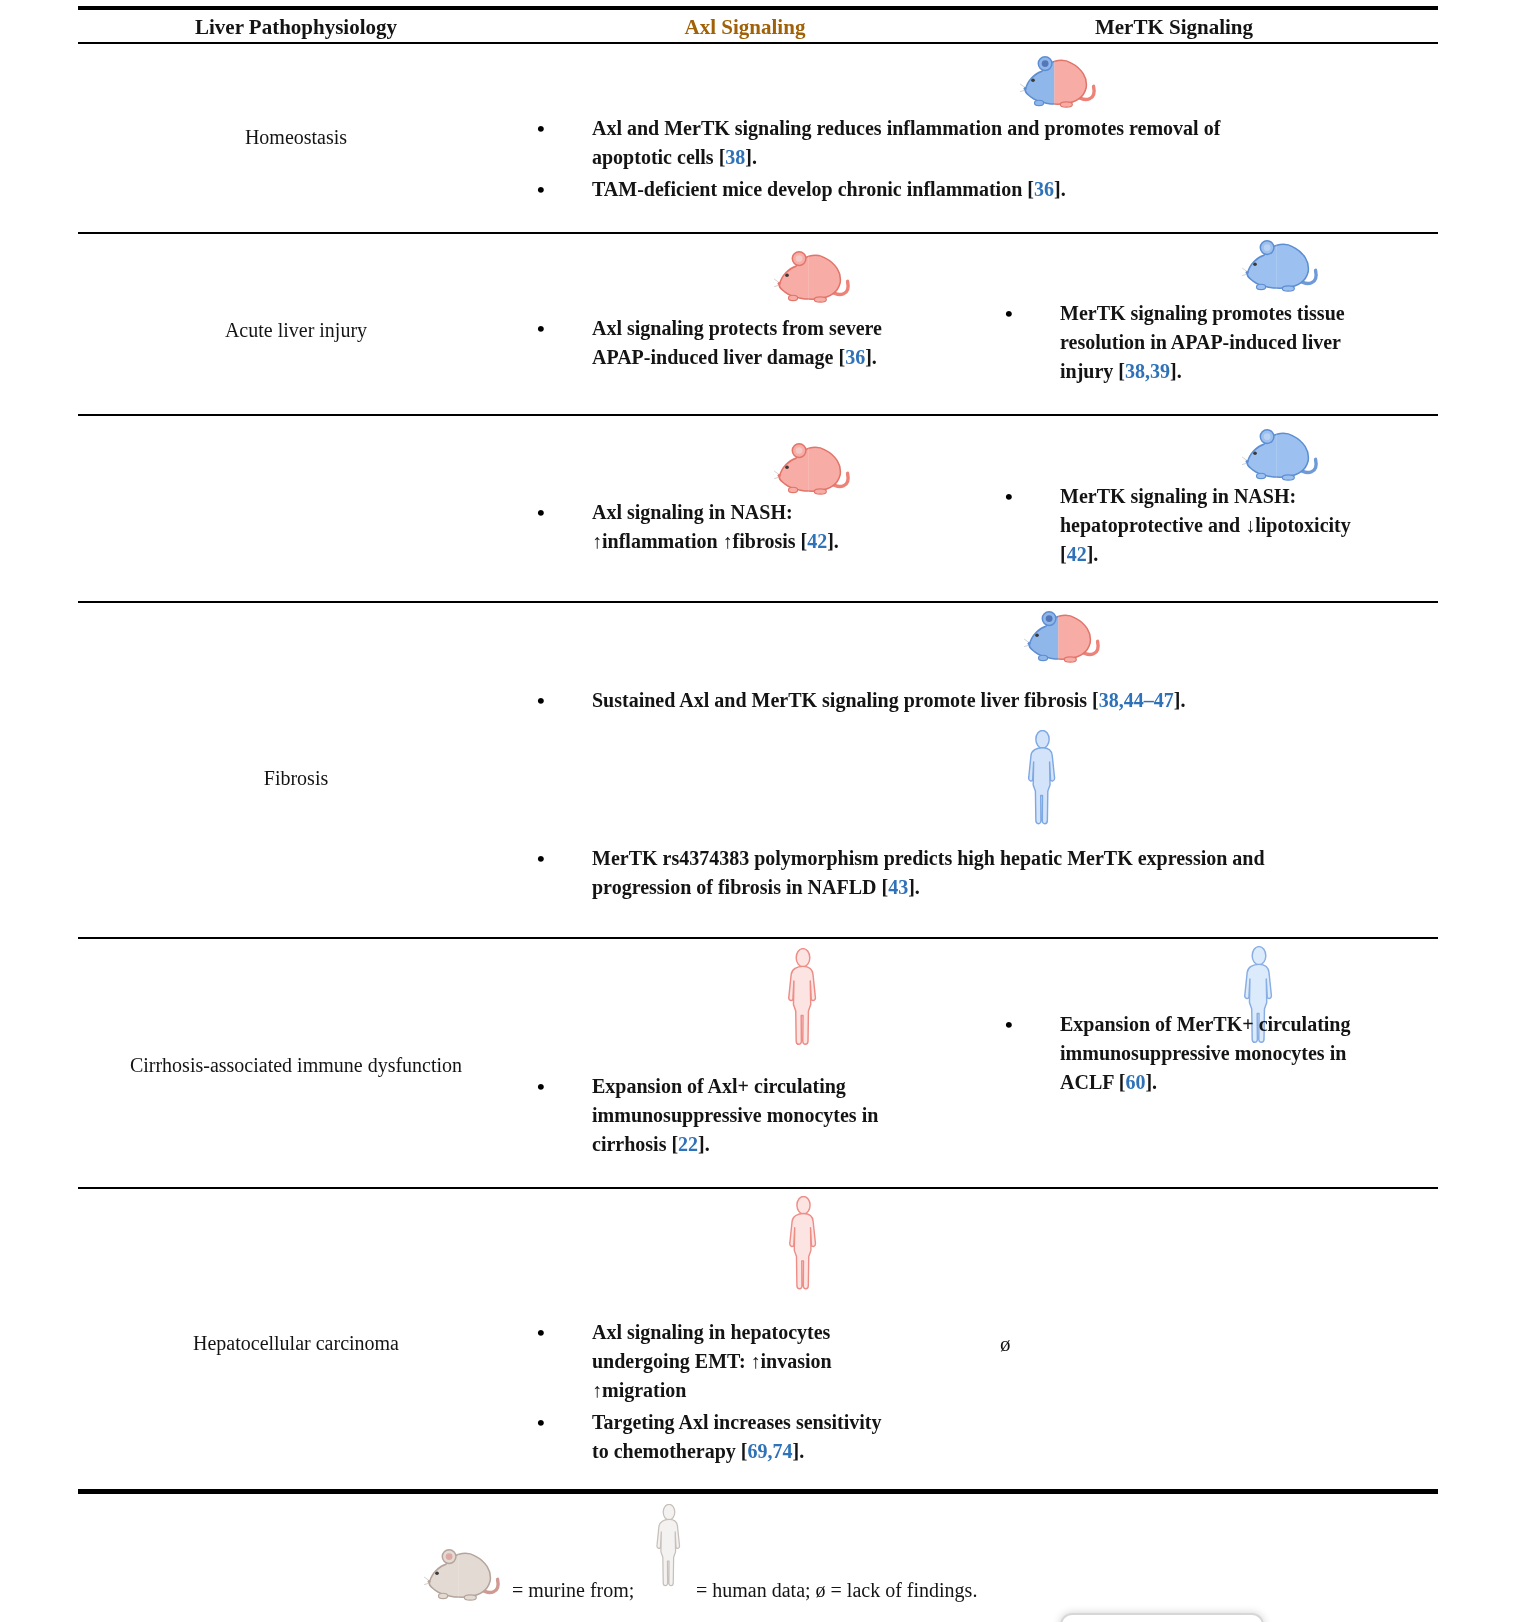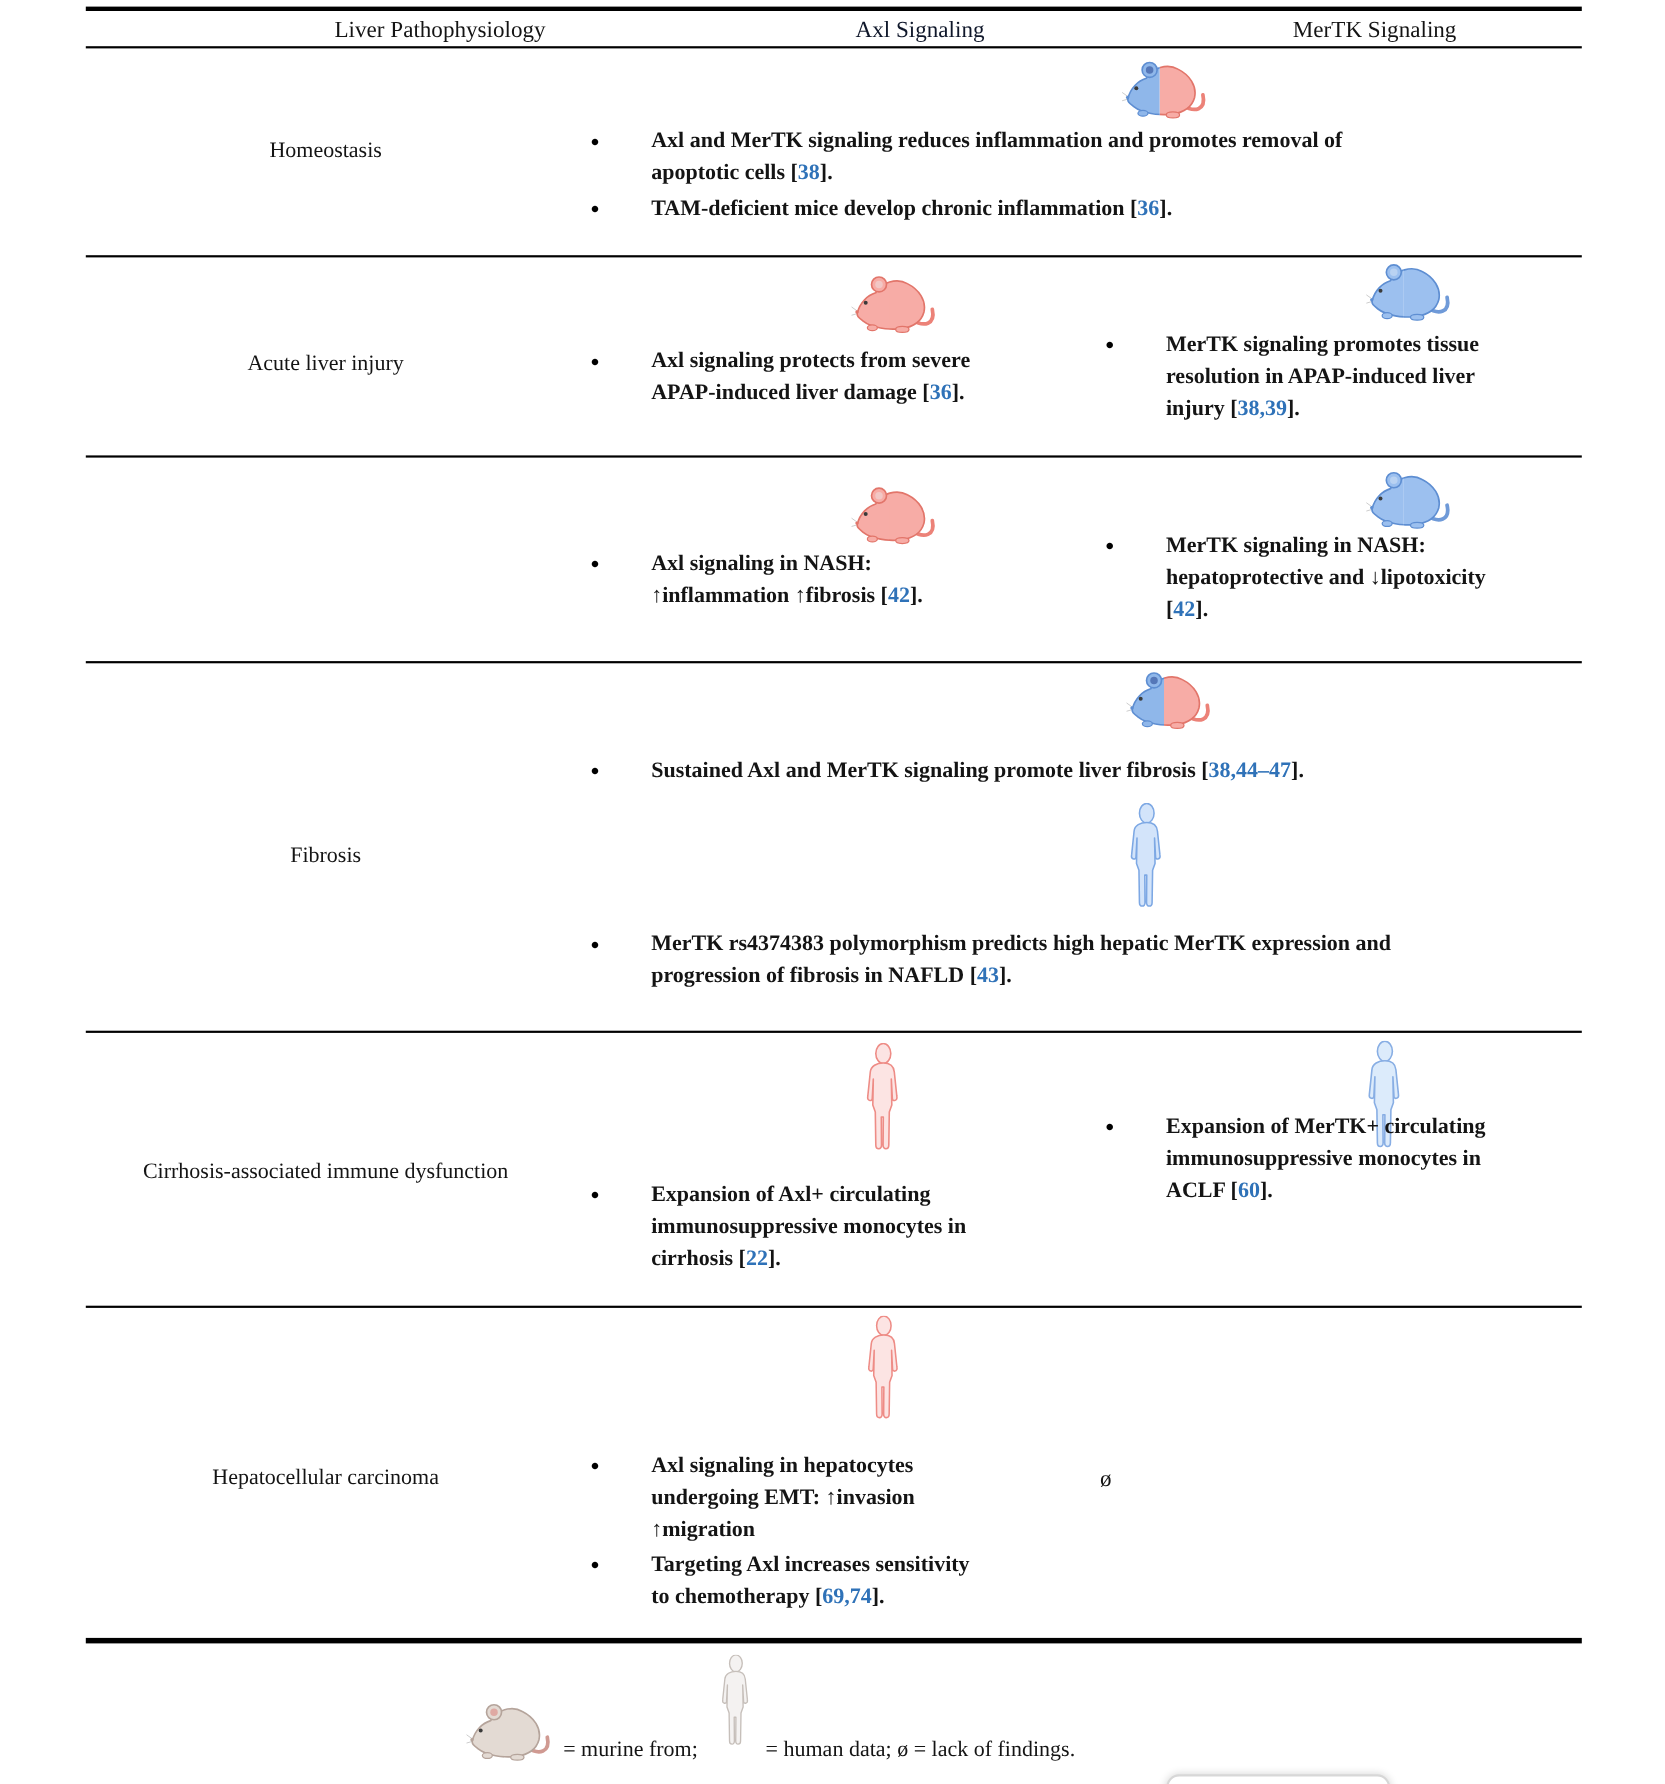--- a/index.html
+++ b/index.html
@@ -7,22 +7,22 @@
     position:relative; width:1514px; height:1622px; overflow:hidden;
     background:#ffffff; color:#141414;
     font-family:"Liberation Serif","DejaVu Serif",serif;
     font-size:20px; line-height:29px;
   }
   .rule { position:absolute; left:78px; width:1360px; background:#000; }
   .rule.thick { height:4px; }
   .rule.thick-btm { height:5px; }
   .rule.thin { height:2px; }
 
-  .hdr { position:absolute; font-weight:normal; font-size:21px; line-height:28px; text-align:right; }
-  .hdr.axl { color:#0f172a; }
+  .hdr { position:absolute; font-weight:bold; font-size:21px; line-height:28px; text-align:center; }
+  .hdr.axl { color:#a16207; }
 
   .row-label { position:absolute; left:96px; width:400px; text-align:center; }
 
   ul.bullets { position:absolute; margin:0; padding:0; list-style:none; width:870px; }
   ul.bullets.narrow { width:430px; }
   ul.bullets li { position:relative; padding-left:77px; white-space:pre-wrap; margin:0 0 3px 0;font-weight:bold; }
   ul.bullets li::before { content:"•"; position:absolute; left:22px; top:0; font-size:22px; line-height:29px; color:#000; }
   .ref { color:#2f72b8; }
   .nofind { position:absolute; font-size:21px; }
 

